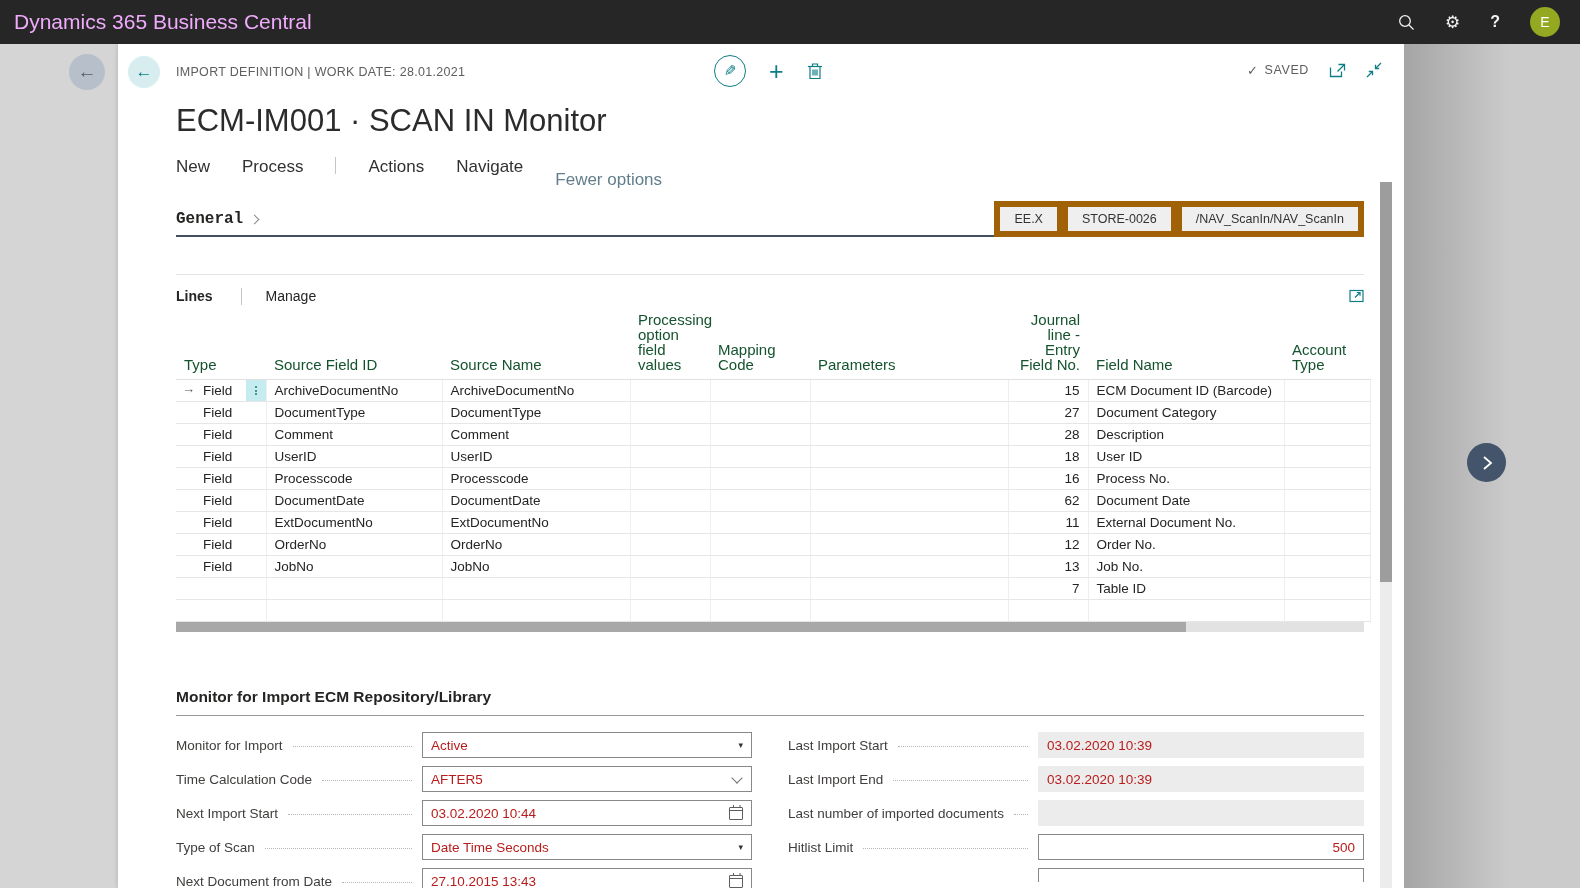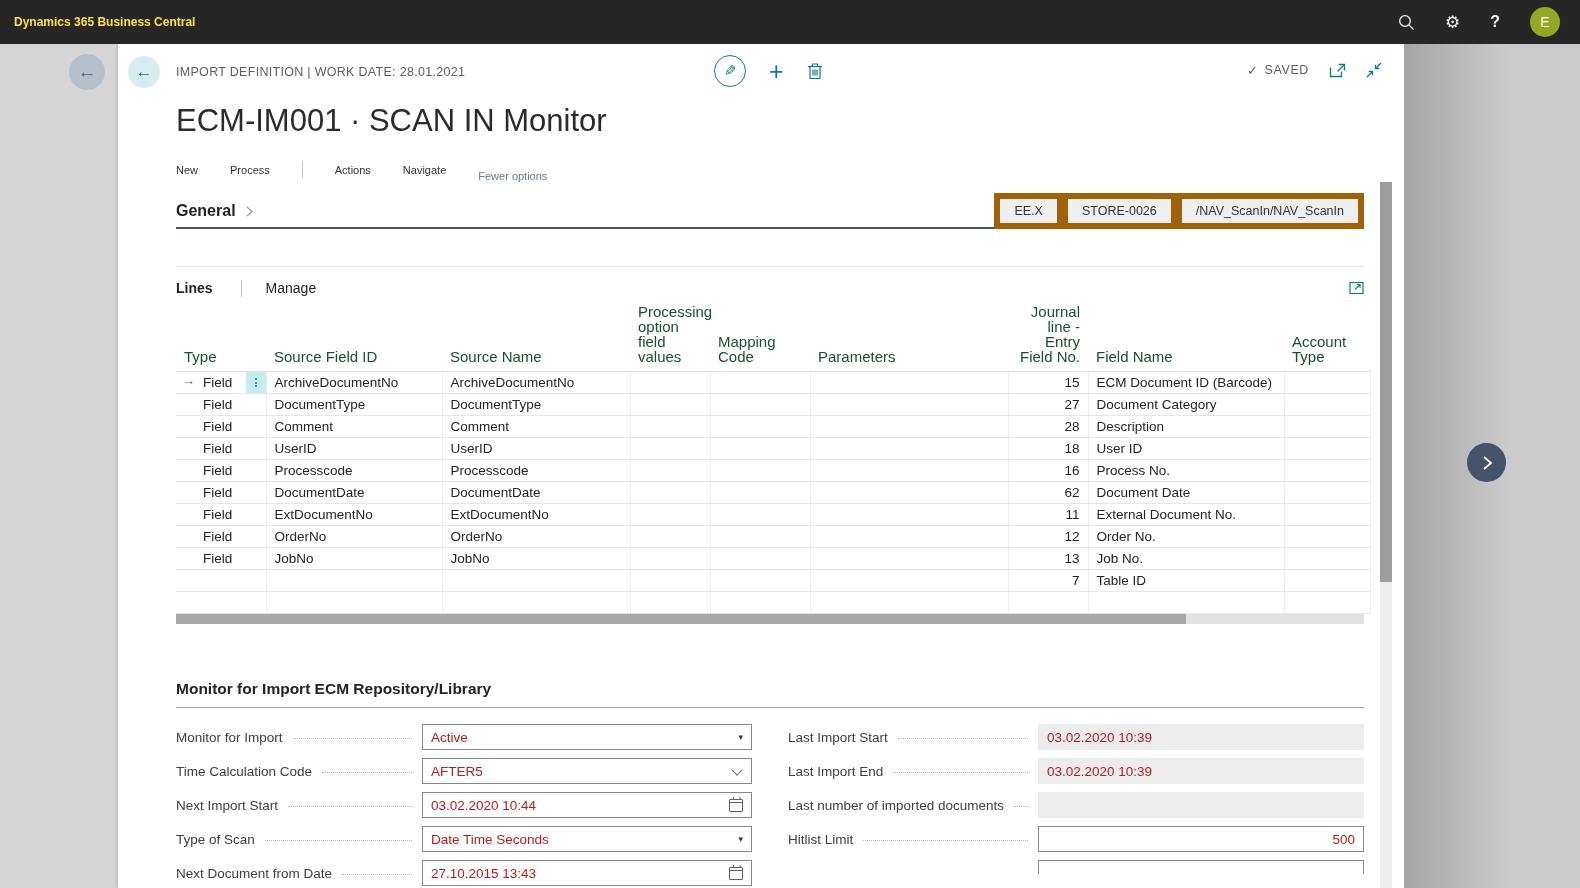--- a/index.html
+++ b/index.html
@@ -7,21 +7,21 @@
     width: 1580px; height: 888px; overflow: hidden;
     font-family: "Liberation Sans", "DejaVu Sans", sans-serif;
     background: #d5d5d5; color: #252423;
   }
   
   .topbar {
     position: fixed; left: 0; top: 0; width: 1580px; height: 44px;
     background: #262626; display: flex; align-items: center; z-index: 50;
     padding: 0 14px;
   }
-  .app-title { color: #fde047; font-weight: bold; font-size: 12px; cursor: pointer; }
+  .app-title { color: #f0abfc; font-weight: normal; font-size: 21px; cursor: pointer; }
   .topbar-right { margin-left: auto; display: flex; align-items: center; gap: 30px; }
   .tb-icon { color: #f3f3f3; font-size: 17px; line-height: 1; cursor: pointer; display:flex; align-items:center; }
   .tb-icon.help { font-weight: bold; font-size: 16px; }
   .avatar {
     width: 30px; height: 30px; border-radius: 50%; background: #94a821;
     color: #fff; font-size: 14px; display: flex; align-items: center; justify-content: center;
     cursor: pointer; margin-right: 6px;
   }
   
   .page { position: fixed; left: 0; top: 44px; width: 1580px; height: 844px; }
@@ -62,29 +62,29 @@
   .pencil-circle span { transform: scaleX(-1); }
   .plus-btn { color: #0e7d85; font-size: 25px; font-weight: 300; line-height: 1; }
   .header-right { position: absolute; right: 22px; top: 18px; display: flex; align-items: center; gap: 20px; }
   .saved { color: #605e5c; font-size: 12.5px; letter-spacing: .6px; display: flex; align-items: center; gap: 6px; }
   .saved .check { font-size: 13px; }
   
   .page-title {
     margin: 0 0 0 58px; font-size: 31px; font-weight: 300; color: #2b2b2b; line-height: 42px;
   }
   .action-menu {
-    margin: 15px 0 0 58px; display: flex; align-items: center; font-size: 11px; color: #323130;
+    margin: 15px 0 0 58px; display: flex; align-items: flex-start; font-size: 17px; color: #323130;
   }
   .action-menu .mi { margin-right: 32px; cursor: pointer; }
   .menu-divider { width: 1px; height: 17px; background: #c8c6c4; margin-right: 32px; }
   .fewer { color: #627d8c; cursor: pointer; margin-top: 13px; }
   
   .content { width: 1188px; margin-left: 58px; position: relative; }
   .general-row { margin-top: 16px; height: 26px; display: flex; align-items: center; }
-  .general-title { font-size: 16px; font-weight: 600; cursor: pointer; display: flex; align-items: center; gap: 8px; }
+  .general-title { font-size: 16px; font-weight: 600; cursor: pointer; display: flex; align-items: center; gap: 8px; font-family: Liberation Mono, monospace; }
   .chev-right {
     width: 7px; height: 7px; border-top: 1.5px solid #8a8886; border-right: 1.5px solid #8a8886;
     transform: rotate(45deg); display: inline-block; margin-top: 1px;
   }
   .badges { margin-left: auto; display: flex; }
   .badge {
     background: #efefef; border: 6px solid #a16207; margin-left: -1px;
     font-size: 12.5px; color: #333; padding: 5px 14px; cursor: pointer; white-space: nowrap;
   }
   .general-underline { height: 2px; background: #42505f; margin-top: 3px; }

